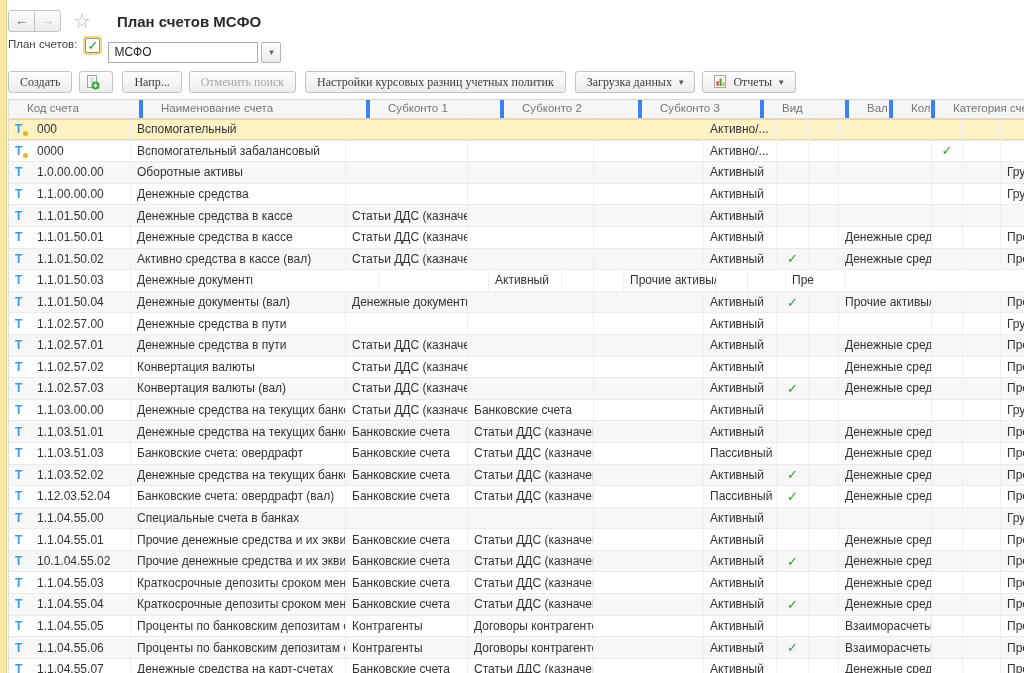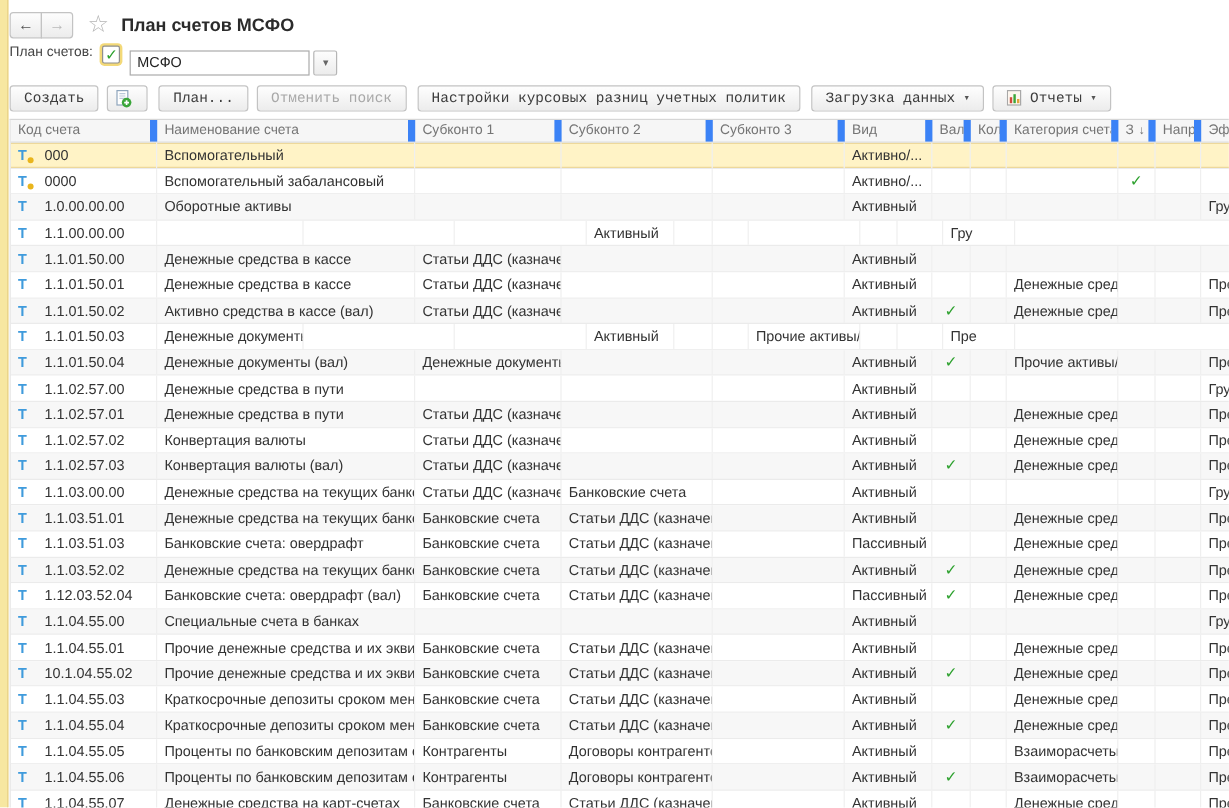--- a/index.html
+++ b/index.html
@@ -21,21 +21,21 @@
   
   .titlebar { display:flex; align-items:center; height:36px; padding-top:6px; }
   .navgroup { display:flex; }
   .nav-btn {
     width:27px; height:22px; border:1px solid #c3c3c3; background:linear-gradient(#fdfdfd,#ececec);
     font-size:13px; line-height:20px; text-align:center; color:#555; padding:0;
   }
   .nav-btn.back { border-radius:3px 0 0 3px; }
   .nav-btn.fwd  { border-radius:0 3px 3px 0; margin-left:-1px; color:#b9b9b9; }
   .star { font-size:20px; color:#b5b5b5; margin:0 10px 0 12px; line-height:20px; }
-  .page-title { font-size:15px; font-weight:bold; color:#2b2b2b; margin:0; }
+  .page-title { font-size:15px; font-weight:bold; color:#2b2b2b; margin:16px; }
 
   
   .filter-row { display:flex; height:28px; margin-top:2px; }
   .filter-label { font-size:11.5px; color:#444; margin-right:6px; }
   .checkbox {
     width:15px; height:15px; background:#fff; border:1px solid #8f8f8f; border-radius:2px;
     box-shadow:0 0 0 2px #f3d978; display:flex; align-items:center; justify-content:center;
     margin:0 8px 0 2px;
   }
   .checkbox .tick { color:var(--check-green,#2da12e); font-size:13px; font-weight:bold; line-height:13px; }
@@ -49,35 +49,35 @@
     background:linear-gradient(#fdfdfd,#ececec); color:#666; font-size:9px; text-align:center; line-height:19px; padding:0;
   }
 
   
   .toolbar { display:flex; align-items:center; height:30px; margin-top:1px; }
   .tb-btn {
     height:22px; border:1px solid #c3c3c3; border-radius:3px;
     background:linear-gradient(#fefefe,#ececec);
     font-size:12px; color:#3c3c3c; padding:0 11px; margin-right:7px;
     display:flex; align-items:center; white-space:nowrap;
-    font-family:Liberation Mono, monospace;
+    font-family:Liberation Serif, serif;
   }
   .tb-btn.disabled { color:#a8a8a8; }
   .tb-btn.iconbtn { padding:0 6px; }
   .tb-btn .caret { font-size:9px; color:#555; margin-left:7px; }
   .tb-btn .btn-ico { margin-right:6px; display:inline-flex; }
   .gap { width:2px; }
 
   
   .grid { margin-top:2px; border-top:1px solid #d6d6d6; border-left:1px solid #e0e0e0; width:1060px; }
   .grid-header { display:flex; height:19px; background:#f6f6f6; border-bottom:1px solid #d9d9d9; }
   .gh-cell {
     font-size:11.5px; color:var(--header-text,#757575); padding:2px 6px;
-    border-right:6px solid #3b82f6; white-space:nowrap; overflow:hidden;
-    display:flex; align-items:center; flex:none;
+    border-right:4px solid #3b82f6; white-space:nowrap; overflow:hidden;
+    display:flex; align-items:flex-start; flex:none;margin-left:12px;
   }
   .gh-cell .sort { margin-left:4px; font-size:10px; color:#6f6f6f; }
   .grid-body { }
   .gr-row { display:flex; height:21.6px; background:#fff; border-bottom:1px solid #ebebeb; }
   .gr-row.zebra { background:#f7f7f7; }
   .gr-row.selected {
     background:var(--selected-row,#fff3c6);
     box-shadow:inset 0 1px 0 #edd89b, inset 0 -1px 0 #edd89b;
   }
   .gr-cell {
@@ -135,21 +135,21 @@
             <line x1="3.5" y1="3" x2="8.5" y2="3" stroke="#b9c8d8"></line>
             <line x1="3.5" y1="5" x2="8.5" y2="5" stroke="#b9c8d8"></line>
             <line x1="3.5" y1="7" x2="8.5" y2="7" stroke="#b9c8d8"></line>
             <circle cx="9.5" cy="10.5" r="4" fill="#3aa63a"></circle>
             <line x1="9.5" y1="8.5" x2="9.5" y2="12.5" stroke="#fff" stroke-width="1.4"></line>
             <line x1="7.5" y1="10.5" x2="11.5" y2="10.5" stroke="#fff" stroke-width="1.4"></line>
           </svg>
         </span>
       </button>
       <span class="gap"></span>
-      <button class="tb-btn">План...</button>
+      <button class="tb-btn">Напр...</button>
       <button class="tb-btn disabled">Отменить поиск</button>
       <span class="gap"></span>
       <button class="tb-btn">Настройки курсовых разниц учетных политик</button>
       <span class="gap"></span>
       <button class="tb-btn">
         <span>Загрузка данных</span>
         <span class="caret">▾</span>
       </button>
       <button class="tb-btn">
         <span class="btn-ico">
@@ -257,20 +257,21 @@
             <div class="gr-cell col-cat"></div>
             <div class="gr-cell col-zab center"></div>
             <div class="gr-cell col-napr"></div>
             <div class="gr-cell col-ef">Гру</div>
           </div>
           <div class="gr-row">
             <div class="gr-cell col-code">
               <span class="acct-icon">Т</span>
               <span>1.1.00.00.00</span>
             </div>
+            <div class="gr-cell col-name">Денежные средства</div>
             <div class="gr-cell col-sub1"></div>
             <div class="gr-cell col-sub2"></div>
             <div class="gr-cell col-sub3"></div>
             <div class="gr-cell col-vid">Активный</div>
             <div class="gr-cell col-val center"></div>
             <div class="gr-cell col-kol center"></div>
             <div class="gr-cell col-cat"></div>
             <div class="gr-cell col-zab center"></div>
             <div class="gr-cell col-napr"></div>
             <div class="gr-cell col-ef">Гру</div>

